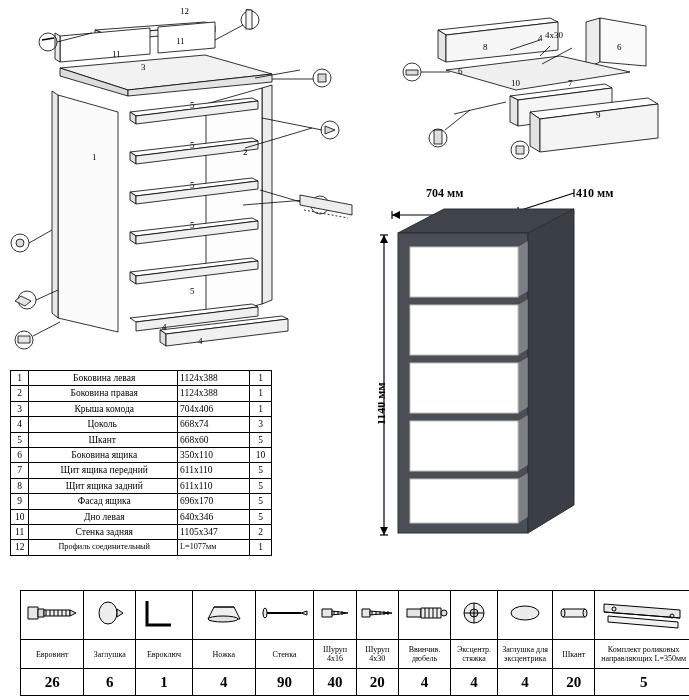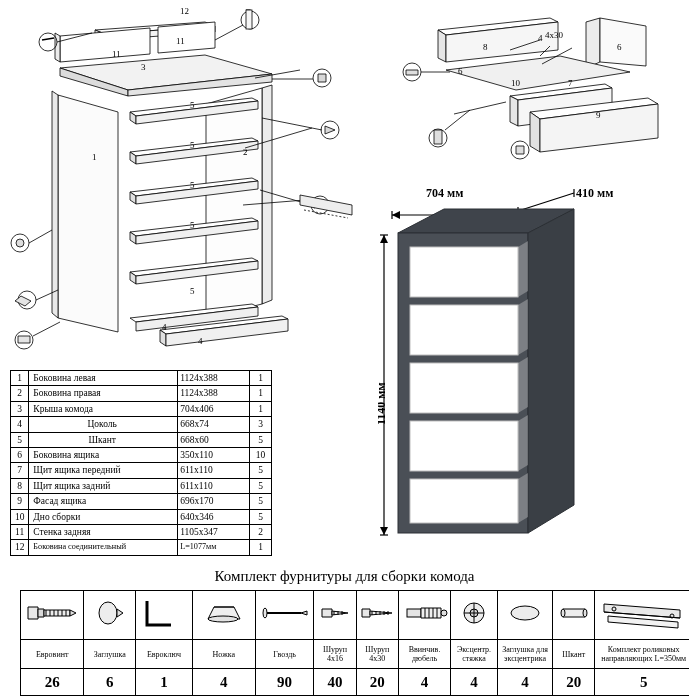--- a/index.html
+++ b/index.html
@@ -21,21 +21,21 @@
   #parts-table{position:absolute;left:10px;top:370px;width:262px;border-collapse:collapse;}
   #parts-table td{
     border:1px solid #000;
     font-size:9.5px;
     padding:0 2px;
     height:14.4px;
     line-height:14.4px;
     white-space:nowrap;
   }
   #parts-table td.num{width:14px;text-align:center;}
-  #parts-table td.name{width:150px;text-align:left;padding-left:4px;}
+  #parts-table td.name{width:150px;text-align:center;padding-left:4px;}
   #parts-table td.name.center{text-align:center;padding-left:0;}
   #parts-table td.size{width:72px;text-align:left;}
   #parts-table td.qty{width:18px;text-align:center;}
   #parts-table td.tiny{font-size:8.2px;}
 
   
   #hw-title{
     position:absolute;left:0;top:568px;width:689px;text-align:center;
     font-size:15px;
   }
@@ -267,33 +267,33 @@
           <td class="qty">5</td>
         </tr>
         <tr>
           <td class="num">9</td>
           <td class="name">Фасад ящика</td>
           <td class="size">696х170</td>
           <td class="qty">5</td>
         </tr>
         <tr>
           <td class="num">10</td>
-          <td class="name">Дно сборки</td>
+          <td class="name">Дно левая</td>
           <td class="size">640х346</td>
           <td class="qty">5</td>
         </tr>
         <tr>
           <td class="num">11</td>
           <td class="name">Стенка задняя</td>
           <td class="size">1105х347</td>
           <td class="qty">2</td>
         </tr>
         <tr>
           <td class="num">12</td>
-          <td class="name tiny">Боковина соединительный</td>
+          <td class="name tiny">Профиль соединительный</td>
           <td class="size tiny">L=1077мм</td>
           <td class="qty">1</td>
         </tr>
       </tbody>
   </table>
 
   <svg id="render" viewBox="0 0 305 380">
 
     <g stroke="#000" stroke-width="1.2" fill="none">
       <path d="M14 40 L136 40"></path>
@@ -337,21 +337,20 @@
         <polygon points="140,246 150,240 150,290 140,296"></polygon>
         <polygon points="140,304 150,298 150,342 140,348"></polygon>
       </g>
     </g>
 
     <text class="dimtext" x="48" y="22" font-family="Liberation Serif, serif" font-size="13" font-weight="bold">704 мм</text>
     <text class="dimtext" x="198" y="22" font-family="Liberation Serif, serif" font-size="13" font-weight="bold">410 мм</text>
     <text class="dimtext" x="-250" y="-2" transform="rotate(-90)" font-family="Liberation Serif, serif" font-size="13" font-weight="bold" style="dominant-baseline:hanging">1140 мм</text>
   </svg>
 
-  <div id="hw-title">Комплект фурнитуры для сборки комода</div>
 
   <table id="hw-table">
     <tbody>
       <tr class="pic">
           <td class="c1"><svg width="56" height="40" viewBox="0 0 56 40">
               <g stroke="#000" stroke-width="1" fill="none">
                 <path d="M4 14 h10 v12 H4 z" fill="#e8e8e8"></path>
                 <path d="M14 16 h6 v8 h-6 z" fill="#d8d8d8"></path>
                 <path d="M20 17 l26 0 0 6 -26 0 z" fill="#ededed"></path>
                 <path d="M22 17 l0 6 M26 17 l0 6 M30 17 l0 6 M34 17 l0 6 M38 17 l0 6 M42 17 l0 6"></path>
@@ -432,21 +431,21 @@
                 <circle cx="16" cy="17" r="2"></circle>
                 <circle cx="74" cy="24" r="2"></circle>
               </g>
             </svg></td>
         </tr>
       <tr class="name">
           <td class="c1">Еврoвинт</td>
           <td class="c2">Заглушка</td>
           <td class="c3">Еврoключ</td>
           <td class="c4">Ножка</td>
-          <td class="c5">Гвоздь</td>
+          <td class="c5">Стенка</td>
           <td class="c6">Шуруп 4х16</td>
           <td class="c7">Шуруп 4х30</td>
           <td class="c8">Ввинчив. дюбель</td>
           <td class="c9">Эксцентр. стяжка</td>
           <td class="c10">Заглушка для эксцентрика</td>
           <td class="c11">Шкант</td>
           <td class="c12">Комплект роликовых направляющих L=350мм</td>
         </tr>
       <tr class="qty">
           <td class="c1">26</td>

